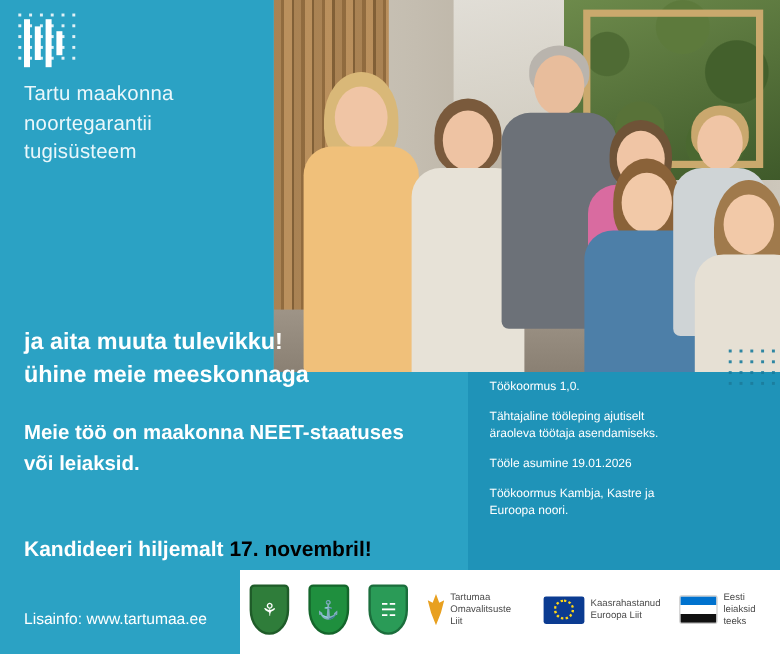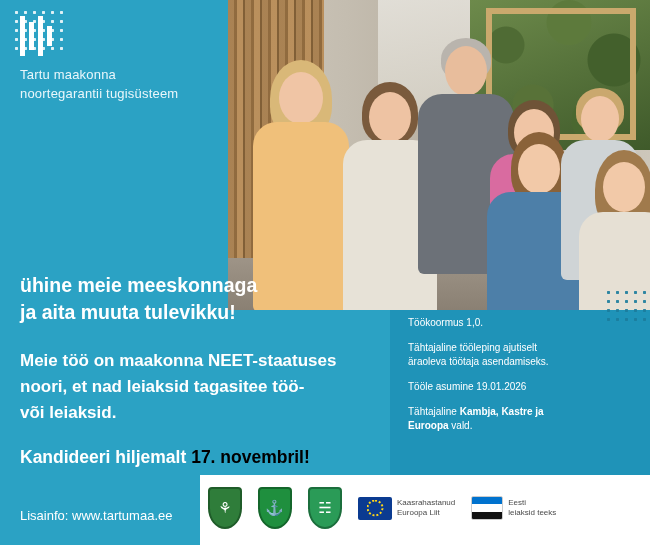--- a/index.html
+++ b/index.html
@@ -149,21 +149,21 @@
   .brand-mark {
     width: 34px; height: 40px;
     background:
       linear-gradient(#ffffff,#ffffff) 0 0/5px 40px no-repeat,
       linear-gradient(#ffffff,#ffffff) 9px 6px/5px 28px no-repeat,
       linear-gradient(#ffffff,#ffffff) 18px 0/5px 40px no-repeat,
       linear-gradient(#ffffff,#ffffff) 27px 10px/5px 20px no-repeat;
     margin-bottom: 10px;
   }
   .brand-line {
-    font-size: 13px;
+    font-size: 17px;
     line-height: 1.45;
     letter-spacing: .2px;
     color: #eaf7fb;
   }
 
   
   .headline {
     position: absolute;
     left: 20px; top: 128px;
     width: 260px;
@@ -200,21 +200,21 @@
     line-height: 1.3;
     font-weight: bold;
   }
   .deadline b { color: #000000; }
   .info-line {
     color: #ffffff;
     font-size: 10px;
     line-height: 1.4;
     margin-bottom: 11px;
   }
-  .info-line b { font-weight: bold; }
+  .info-line b { font-weight: normal; }
   .info-inner {
     position: absolute;
     left: 408px; top: 316px;
     width: 232px;
   }
   .contact {
     position: absolute;
     left: 20px; bottom: 22px;
     color: #ffffff;
     font-size: 13px;
@@ -336,60 +336,68 @@
   <div class="dots-dark" style="left:604px;top:288px;width:44px;height:36px;"></div>
 
   <div class="brand">
     <div class="brand-mark"></div>
     <div class="brand-line">Tartu maakonna</div>
     <div class="brand-line">noortegarantii tugisüsteem</div>
   </div>
 
 
   <div class="sub-head">
+    <div>ja aita muuta tulevikku!</div>
     <div>ühine meie meeskonnaga</div>
-    <div>ja aita muuta tulevikku!</div>
   </div>
 
   <div class="body-text">
     <div>Meie töö on maakonna NEET-staatuses</div>
-    <div>noori, et nad leiaksid tagasitee töö-</div>
     <div>või leiaksid.</div>
   </div>
 
   <div class="deadline">
     <span>Kandideeri hiljemalt </span><b>17. novembril!</b>
   </div>
 
   <div class="info-inner">
     <div class="info-line">Töökoormus 1,0.</div>
     <div class="info-line">
       <span>Tähtajaline tööleping ajutiselt</span><br>
       <span>äraoleva töötaja asendamiseks.</span>
     </div>
     <div class="info-line">Tööle asumine 19.01.2026</div>
     <div class="info-line">
-      <span>Tähtajaline </span><b>Kambja, Kastre ja</b><br>
-      <b>Euroopa</b><span> vald.</span>
+      <span>Töökoormus </span><b>Kambja, Kastre ja</b><br>
+      <b>Euroopa</b><span> noori.</span>
     </div>
   </div>
 
   <div class="contact">Lisainfo: www.tartumaa.ee</div>
 
   <div class="logo-row">
     <div class="shield v1">
         <span>⚘</span>
       </div>
     <div class="shield v2">
         <span>⚓</span>
       </div>
     <div class="shield v3">
         <span>☵</span>
       </div>
 
+    <div class="logo-blk">
+      <div class="tulip"></div>
+      <div class="logo-text">
+        <div>
+          <div>Tartumaa</div>
+          <div>Omavalitsuste Liit</div>
+        </div>
+      </div>
+    </div>
 
     <div class="logo-blk">
       <div class="eu-flag"></div>
       <div class="logo-text">
         <div>
           <div>Kaasrahastanud</div>
           <div>Euroopa Liit</div>
         </div>
       </div>
     </div>

